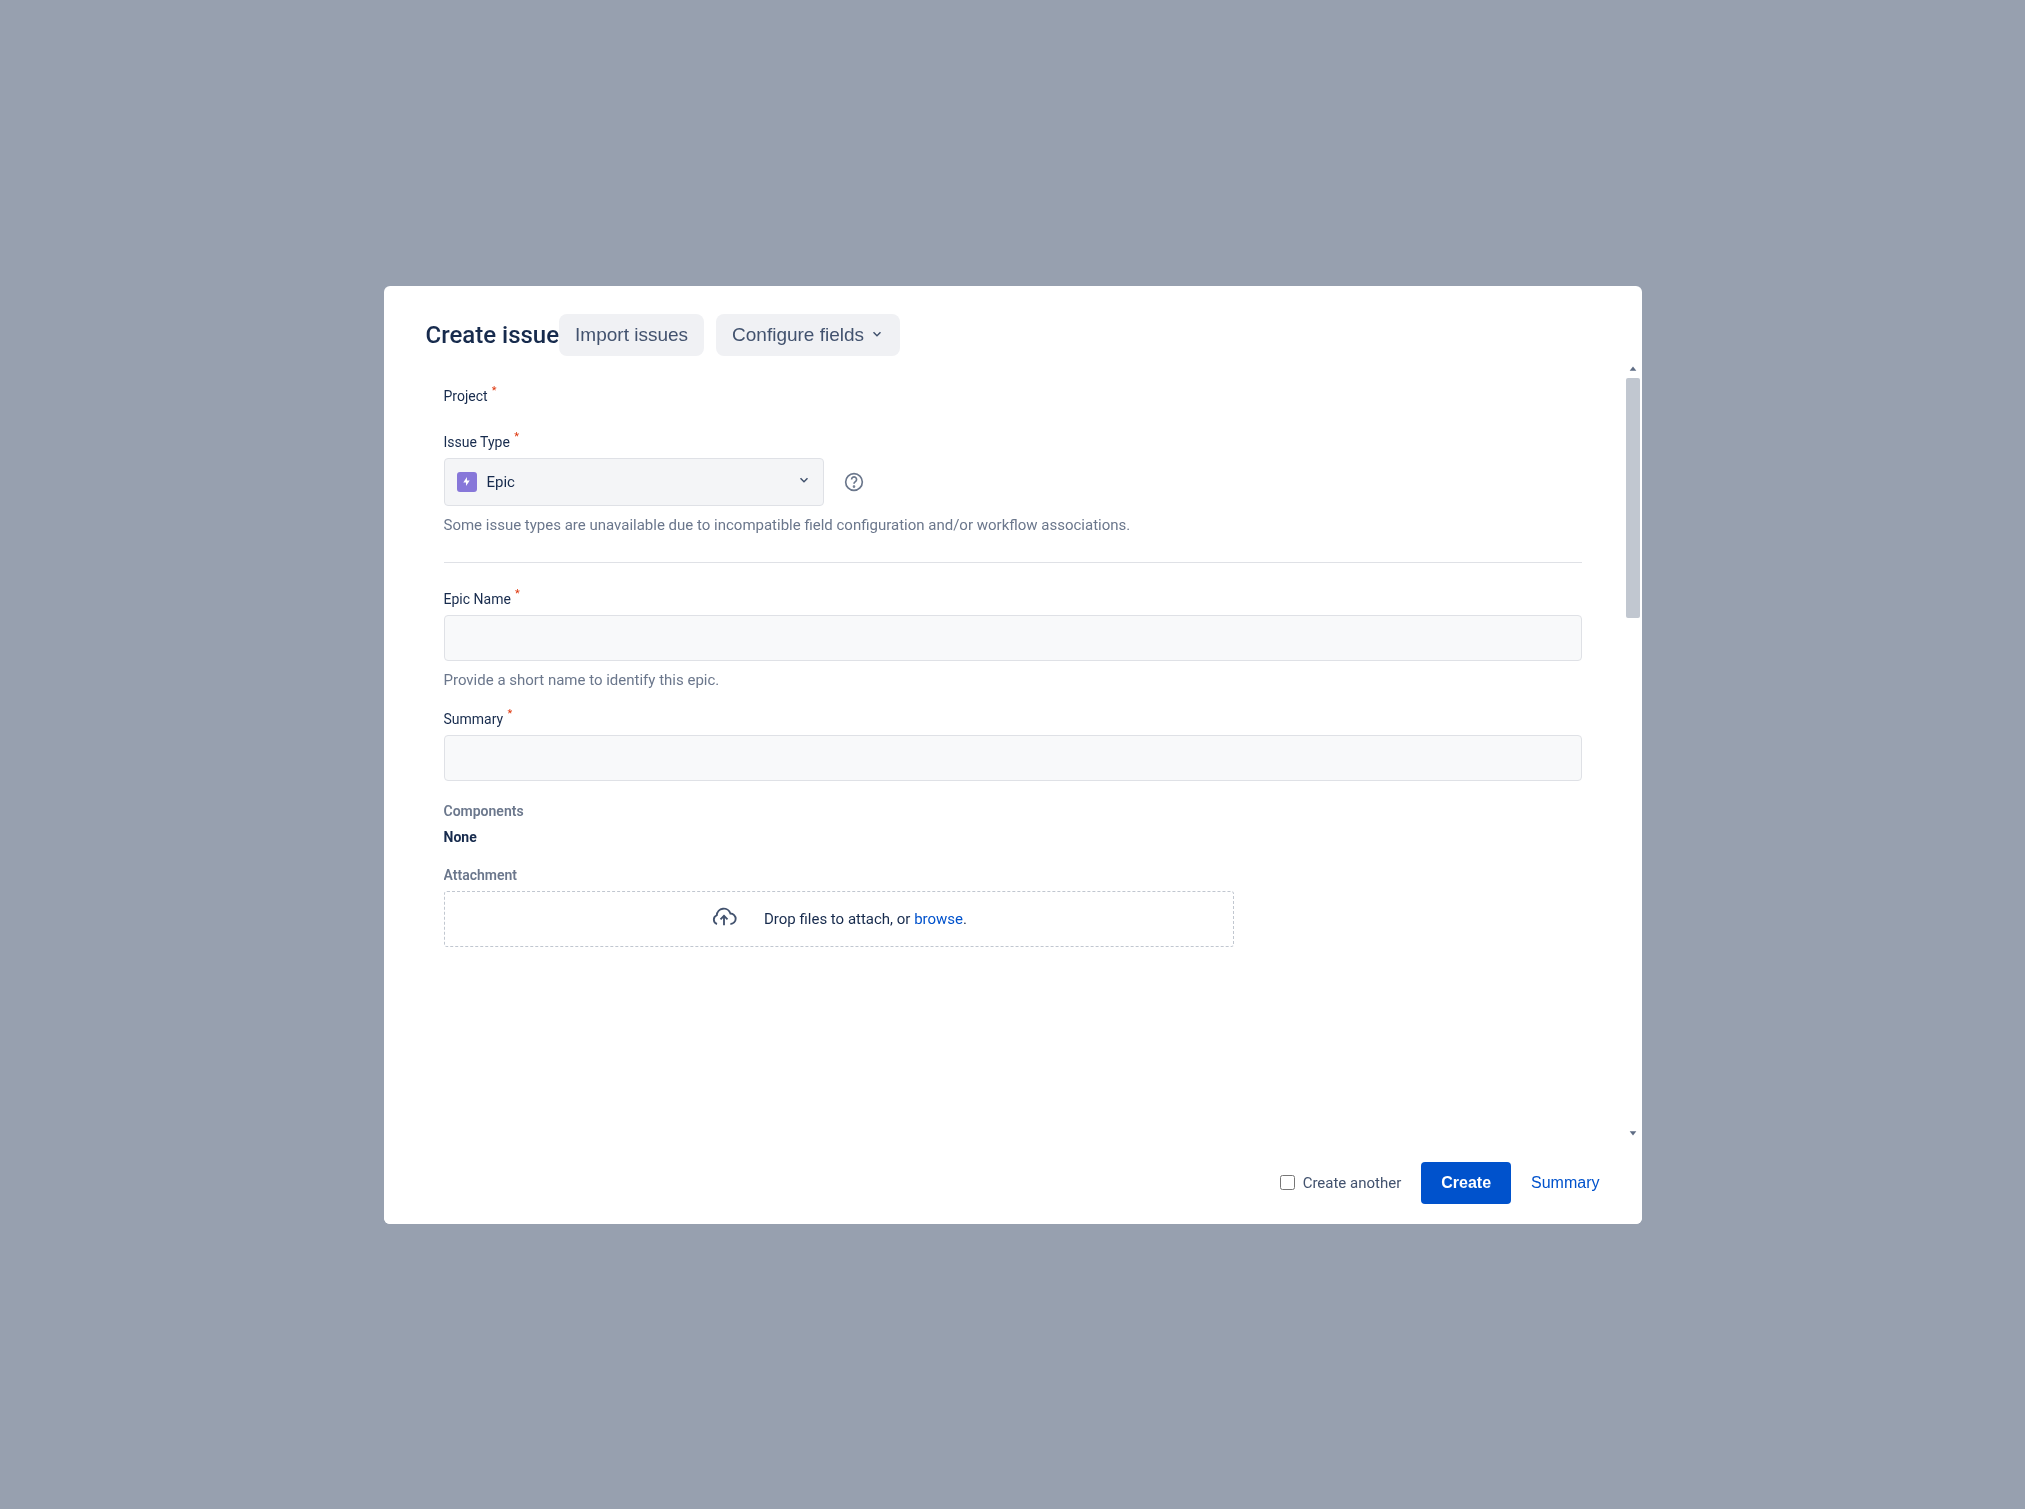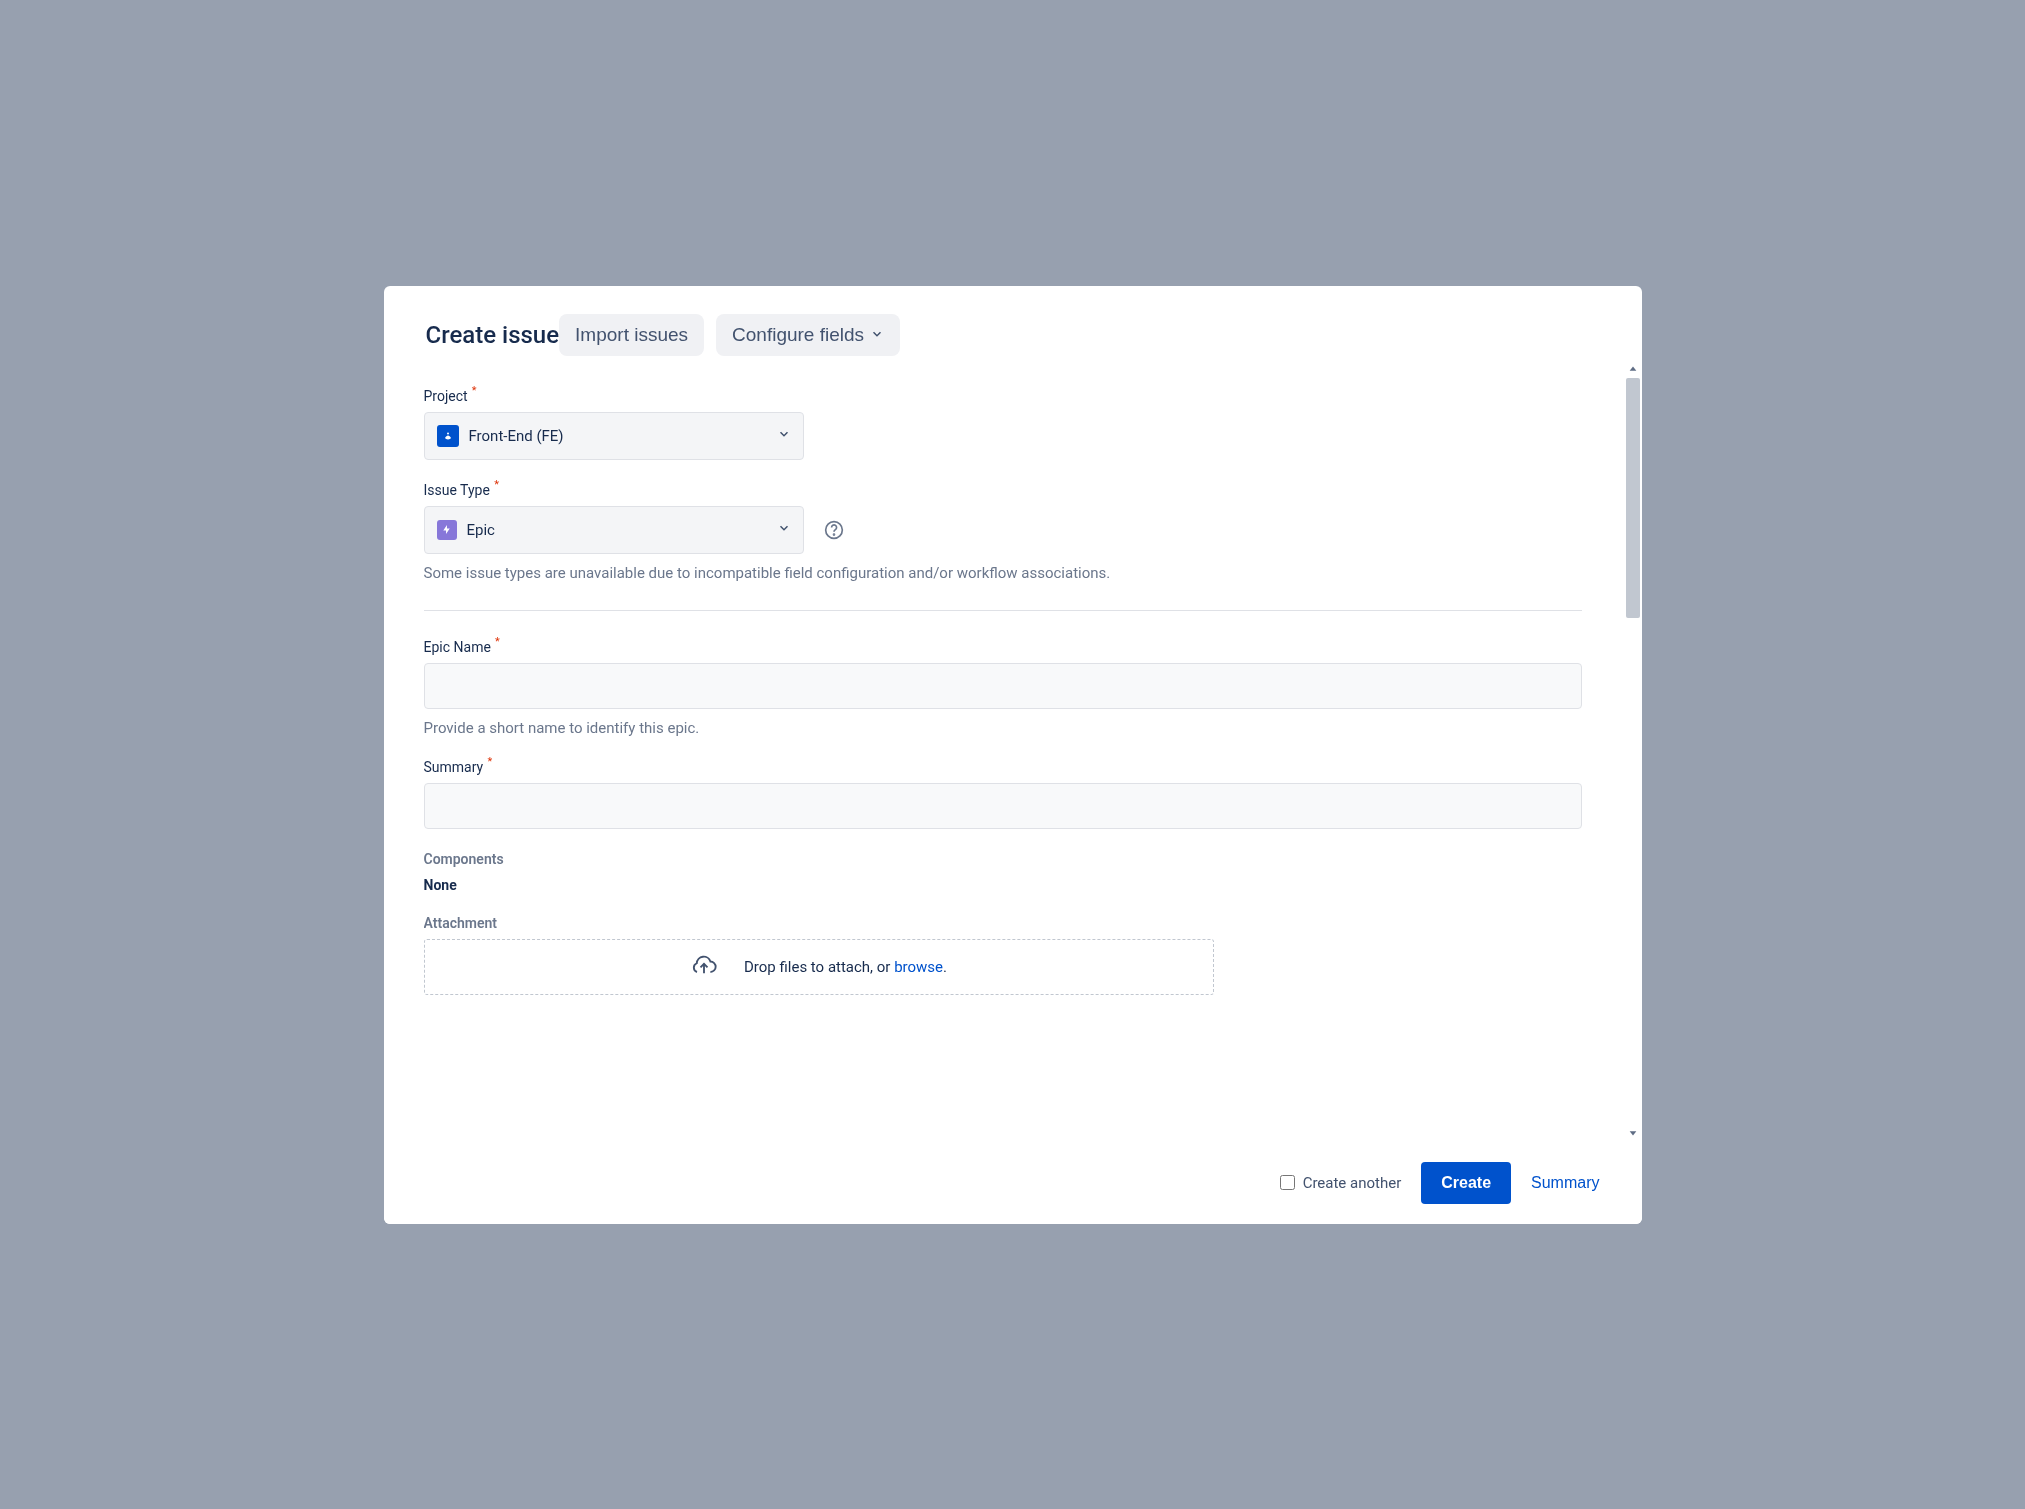--- a/index.html
+++ b/index.html
@@ -46,21 +46,21 @@
     border-radius: 8px;
     padding: 10px 16px;
     font-size: 19px;
     color: #42526e;
     cursor: pointer;
   }
   .modal-body-wrap {
     flex: 1;
     display: flex;
     overflow: hidden;
-    padding-left: 40px;
+    padding-left: 60px;
   }
   .modal-body {
     flex: 1;
     overflow-y: auto;
     padding-top: 28px;
     padding-right: 42px;
     padding-bottom: 20px;
   }
   .scrollbar-track {
     width: 18px;
@@ -244,36 +244,20 @@
   </div>
 
   <div class="modal-body-wrap">
     <div class="modal-body">
 
       <div class="field-group">
         <label class="field-label">
           <span>Project</span>
           <span class="req-star">*</span>
         </label>
-        <div class="select-wrap">
-          <div class="select">
-            <span class="proj-icon">
-              <svg width="12" height="12" viewBox="0 0 24 24" fill="#fff">
-                  <path d="M6 16c1.5-3 4-5 6-5s4.5 2 6 5c-1 1.5-3 3-6 3s-5-1.5-6-3z"></path>
-                  <circle cx="12" cy="7" r="2"></circle>
-                </svg>
-            </span>
-            <span class="select-text">Front-End (FE)</span>
-            <span class="chev">
-              <svg width="14" height="14" viewBox="0 0 24 24" fill="none" stroke="currentColor" stroke-width="2.5">
-                  <polyline points="6 9 12 15 18 9"></polyline>
-                </svg>
-            </span>
-          </div>
-        </div>
       </div>
 
       <div class="field-group">
         <label class="field-label">
           <span>Issue Type</span>
           <span class="req-star">*</span>
         </label>
         <div class="select-wrap">
           <div class="select">
             <span class="epic-icon">

